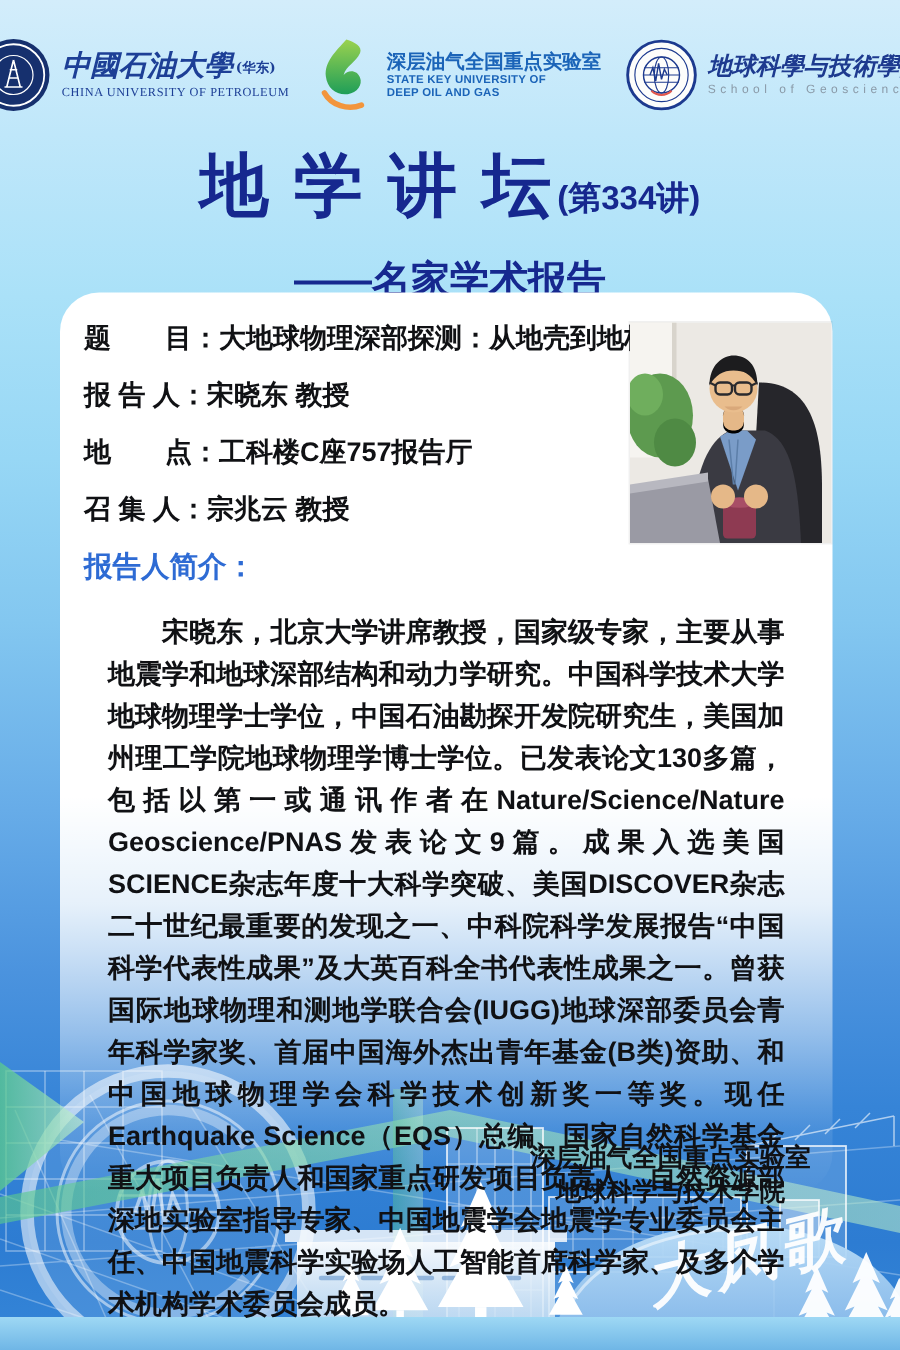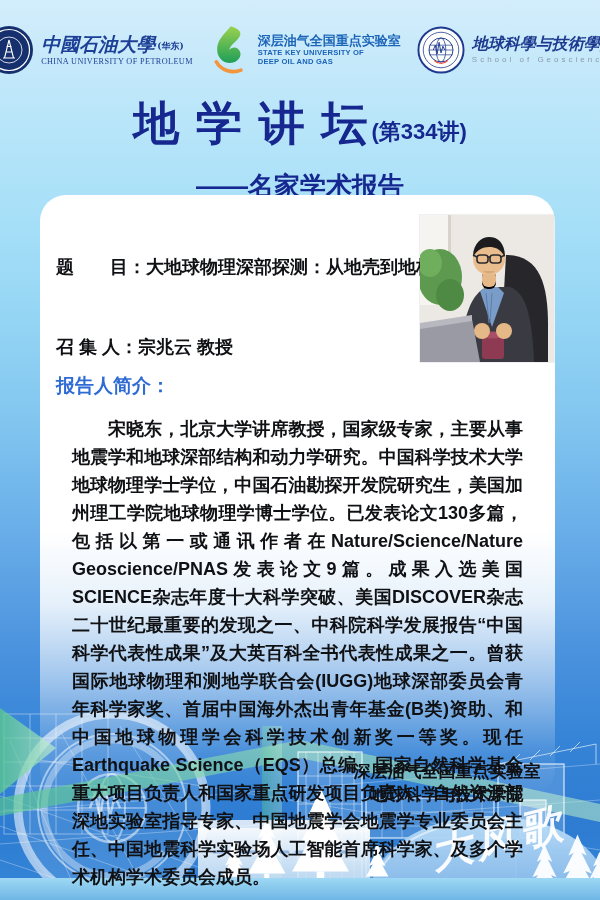--- a/index.html
+++ b/index.html
@@ -20,21 +20,21 @@
   
   .title-block{position:absolute;top:96px;left:0;width:600px;text-align:center;color:#16288f;}
   .title-block h1{margin:0;font-size:46px;font-weight:bold;letter-spacing:2px;line-height:1.2;}
   .title-block .issue{font-size:22px;letter-spacing:0;margin-left:2px;}
   .title-block h2{margin:18px 0 0 0;font-size:26px;font-weight:bold;}
   
   .card{position:absolute;left:40px;top:195px;width:515px;height:600px;border-radius:26px;
     background:linear-gradient(180deg,#ffffff 0%,#ffffff 56%,rgba(255,255,255,.85) 68%,rgba(255,255,255,.45) 82%,rgba(255,255,255,.1) 93%,rgba(255,255,255,0) 100%);
     padding:18px 16px 0 16px;box-sizing:border-box;z-index:2;}
   .detail-row{font-size:18px;font-weight:bold;color:#101114;white-space:nowrap;margin-bottom:13px;line-height:25px;}
-  .detail-row .lbl{display:inline-block;margin-top:42px;}
+  .detail-row .lbl{display:inline-block;}
   .profile-heading{font-size:19px;font-weight:bold;color:#2e6bd4;margin:8px 0 6px 0;font-family:Liberation Serif, serif;}
   .bio{font-size:18px;font-weight:bold;color:#101114;line-height:28px;text-align:justify;text-indent:2em;margin:16px;}
   .photo{position:absolute;left:380px;top:20px;width:134px;height:147px;box-shadow:0 0 0 1px rgba(0,0,0,.06);}
   
   .footer-sign{position:absolute;left:322px;top:760px;width:250px;text-align:center;z-index:3;
     font-size:17px;font-weight:bold;color:#101114;line-height:23px;}
   
   .artwork{position:absolute;left:0;bottom:0;width:600px;height:200px;z-index:1;pointer-events:none;}
   .artwork svg{position:absolute;left:0;top:0;}
   .calligraphy{position:absolute;left:428px;top:104px;width:190px;color:#ffffff;opacity:.95;
@@ -95,20 +95,22 @@
     </div>
   </header>
 
   <div class="title-block">
     <h1><span>地 学 讲 坛</span><span class="issue">(第334讲)</span></h1>
     <h2>——名家学术报告</h2>
   </div>
 
   <section class="card">
     <div class="detail-row"><span class="lbl">题　　目：</span><span>大地球物理深部探测：从地壳到地核</span></div>
+    <div class="detail-row"><span class="lbl">报 告 人：</span><span>宋晓东  教授</span></div>
+    <div class="detail-row"><span class="lbl">地　　点：</span><span>工科楼C座757报告厅</span></div>
     <div class="detail-row"><span class="lbl">召 集 人：</span><span>宗兆云  教授</span></div>
 
     <div class="profile-heading">报告人简介：</div>
     <p class="bio">宋晓东，北京大学讲席教授，国家级专家，主要从事地震学和地球深部结构和动力学研究。中国科学技术大学地球物理学士学位，中国石油勘探开发院研究生，美国加州理工学院地球物理学博士学位。已发表论文130多篇，包括以第一或通讯作者在Nature/Science/Nature Geoscience/PNAS发表论文9篇。成果入选美国SCIENCE杂志年度十大科学突破、美国DISCOVER杂志二十世纪最重要的发现之一、中科院科学发展报告“中国科学代表性成果”及大英百科全书代表性成果之一。曾获国际地球物理和测地学联合会(IUGG)地球深部委员会青年科学家奖、首届中国海外杰出青年基金(B类)资助、和中国地球物理学会科学技术创新奖一等奖。现任Earthquake Science（EQS）总编、国家自然科学基金重大项目负责人和国家重点研发项目负责人、自然资源部深地实验室指导专家、中国地震学会地震学专业委员会主任、中国地震科学实验场人工智能首席科学家、及多个学术机构学术委员会成员。</p>
 
     <svg class="photo" width="134" height="147" viewBox="0 0 134 147">
       <rect width="134" height="147" fill="#ece9e4"></rect>
       <rect x="0" y="0" width="30" height="90" fill="#f6f4f0"></rect>
       <rect x="28" y="0" width="3" height="90" fill="#d8d4cc"></rect>
       <ellipse cx="20" cy="62" rx="22" ry="28" fill="#5d9a4f"></ellipse>

